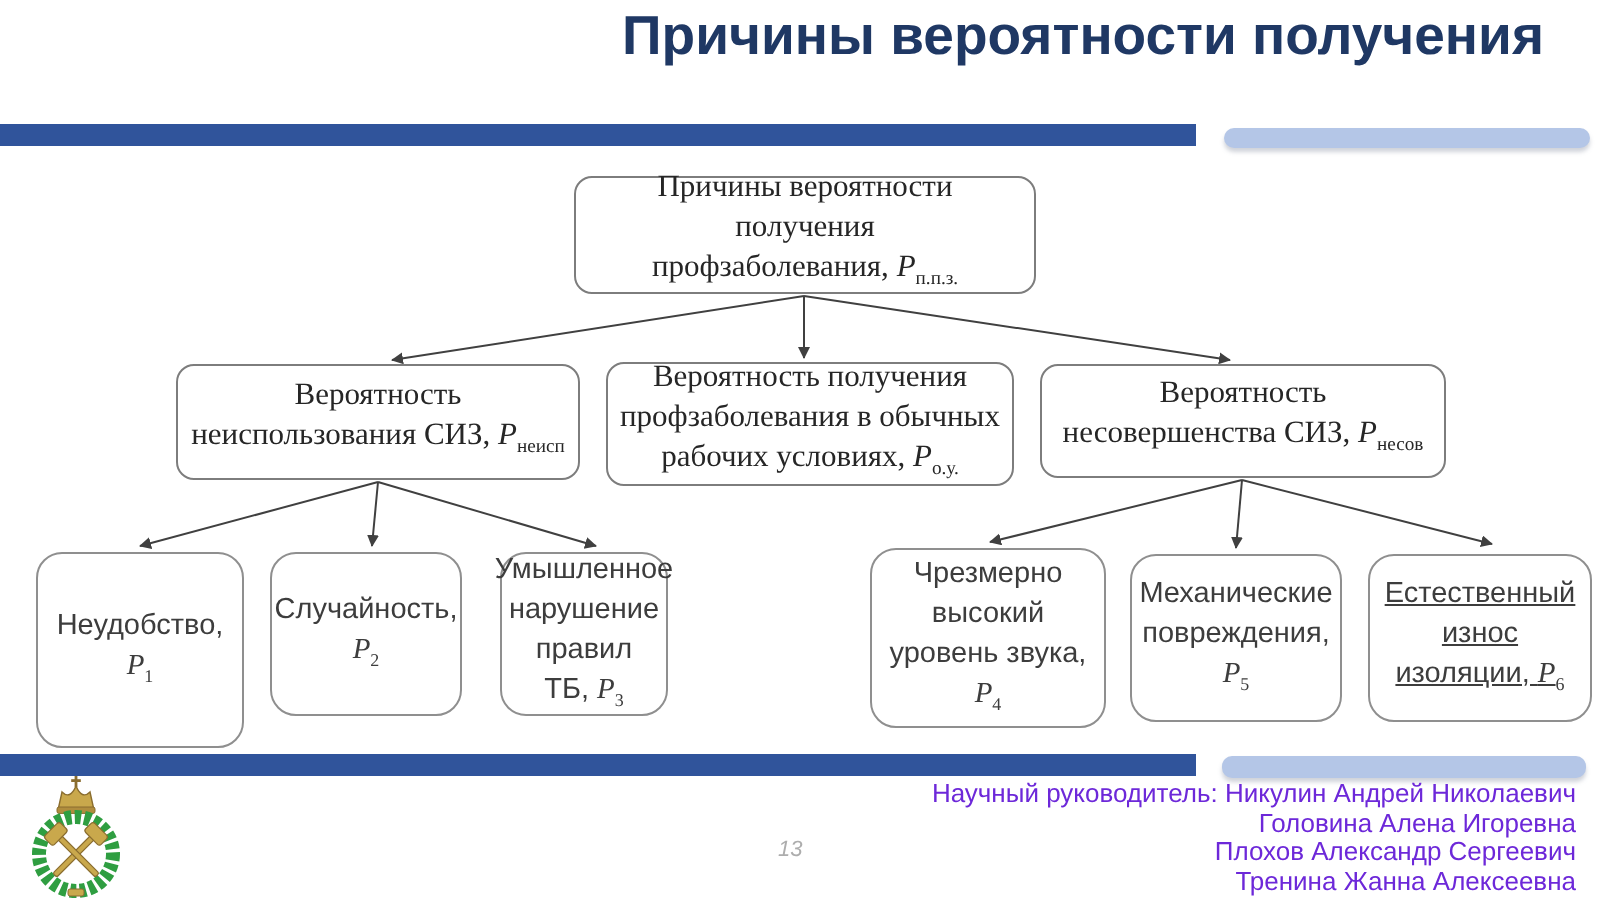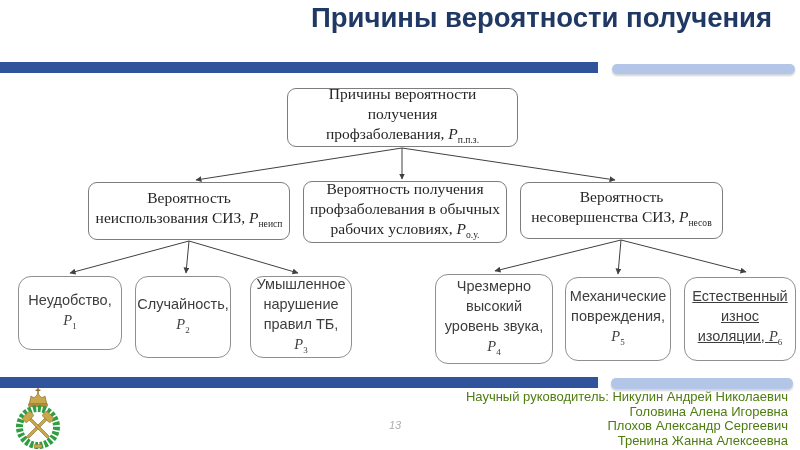--- a/index.html
+++ b/index.html
@@ -27,21 +27,21 @@
   .sans {
     font-family:"Liberation Sans","DejaVu Sans",sans-serif;
     font-size:14.5px; line-height:20px; color:#3d3d3d;
     border-radius:13px; border-color:#8f8f8f;
   }
   .pv { font-family:"Liberation Serif","DejaVu Serif",serif; font-style:italic; }
   .ps { font-family:"Liberation Serif","DejaVu Serif",serif; font-style:normal; font-size:0.62em; }
   .arrows { position:absolute; left:0; top:0; pointer-events:none; }
   .footer {
     position:absolute; top:390px; right:12px; text-align:right;
-    font-size:13px; line-height:14.6px; color:#4d7c0f;
+    font-size:13px; line-height:14.6px; color:#6d28d9;
   }
   .pagenum {
     position:absolute; left:389px; top:419px;
     font-size:11px; color:#adadad;font-style:italic;
   }
   .logo { position:absolute; left:12px; top:388px; }
 </style>
 </head>
 <body>
 
@@ -89,31 +89,31 @@
     <div><span>Вероятность получения</span></div>
     <div><span>профзаболевания в обычных</span></div>
     <div><span>рабочих условиях, </span><span class="pv">P</span><sub class="ps">о.у.</sub></div>
   </div>
 
   <div class="node serif" style="left:520px;top:182px;width:203px;height:57px;">
     <div><span>Вероятность</span></div>
     <div><span>несовершенства СИЗ, </span><span class="pv">P</span><sub class="ps">несов</sub></div>
   </div>
 
-  <div class="node sans" style="left:18px;top:276px;width:104px;height:74px;">
+  <div class="node sans" style="left:18px;top:276px;width:104px;height:98px;">
     <div><span>Неудобство,</span></div>
     <div><span class="pv">P</span><sub class="ps">1</sub></div>
   </div>
 
   <div class="node sans" style="left:135px;top:276px;width:96px;height:82px;">
     <div><span>Случайность,</span></div>
     <div><span class="pv">P</span><sub class="ps">2</sub></div>
   </div>
 
-  <div class="node sans" style="left:250px;top:276px;width:102px;height:82px;">
+  <div class="node sans" style="left:250px;top:276px;width:84px;height:82px;">
     <div><span>Умышленное</span></div>
     <div><span>нарушение</span></div>
     <div><span>правил ТБ, </span><span class="pv">P</span><sub class="ps">3</sub></div>
   </div>
 
   <div class="node sans" style="left:435px;top:274px;width:118px;height:90px;">
     <div><span>Чрезмерно</span></div>
     <div><span>высокий</span></div>
     <div><span>уровень звука,</span></div>
     <div><span class="pv">P</span><sub class="ps">4</sub></div>

